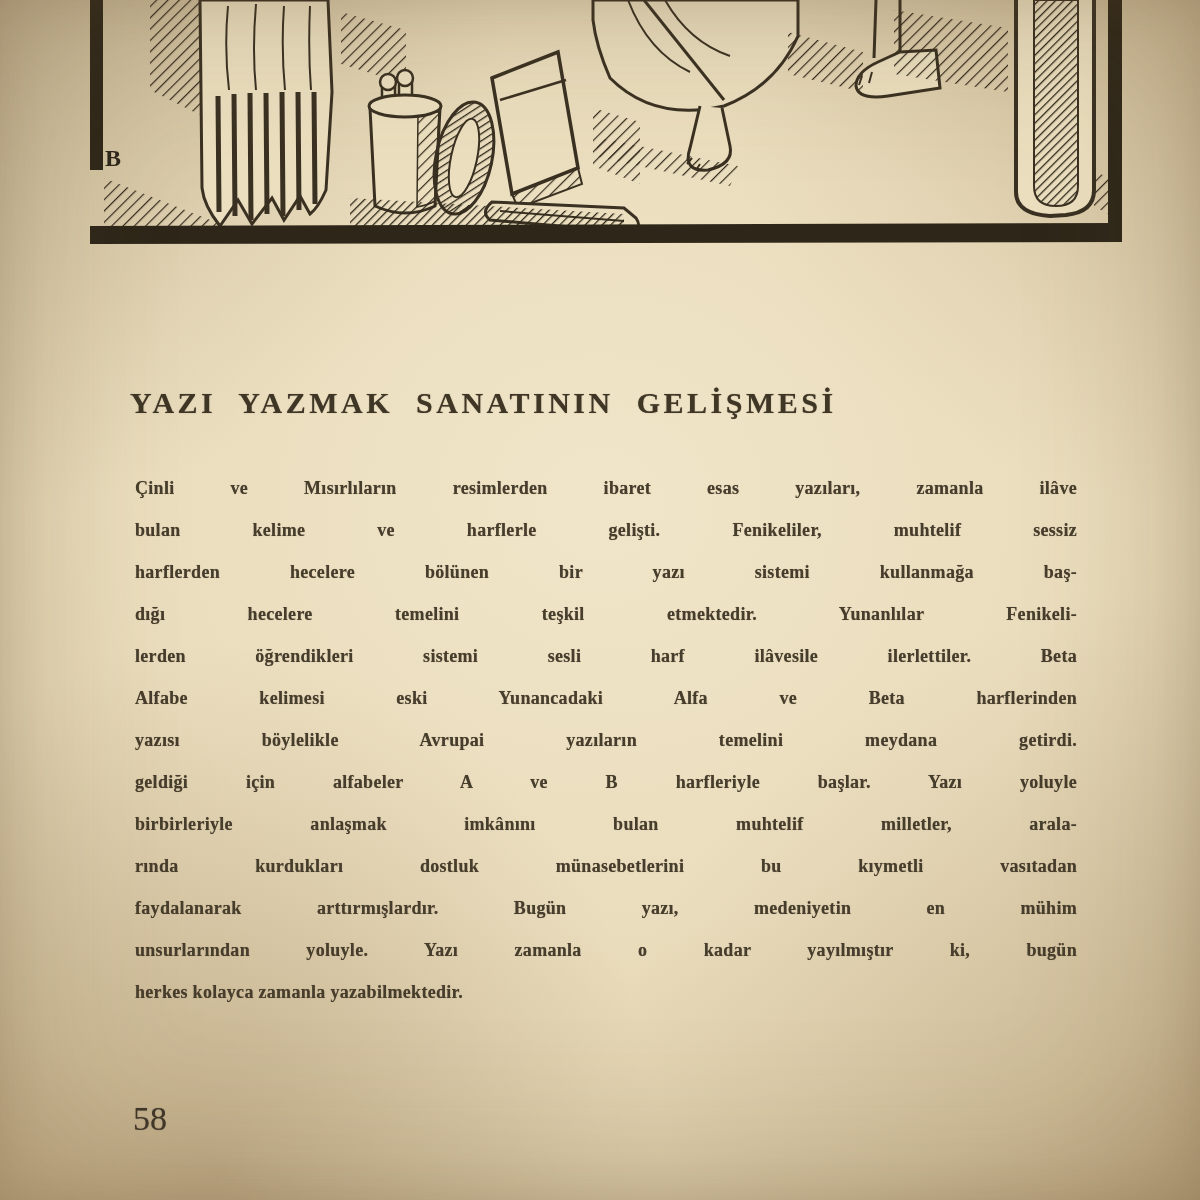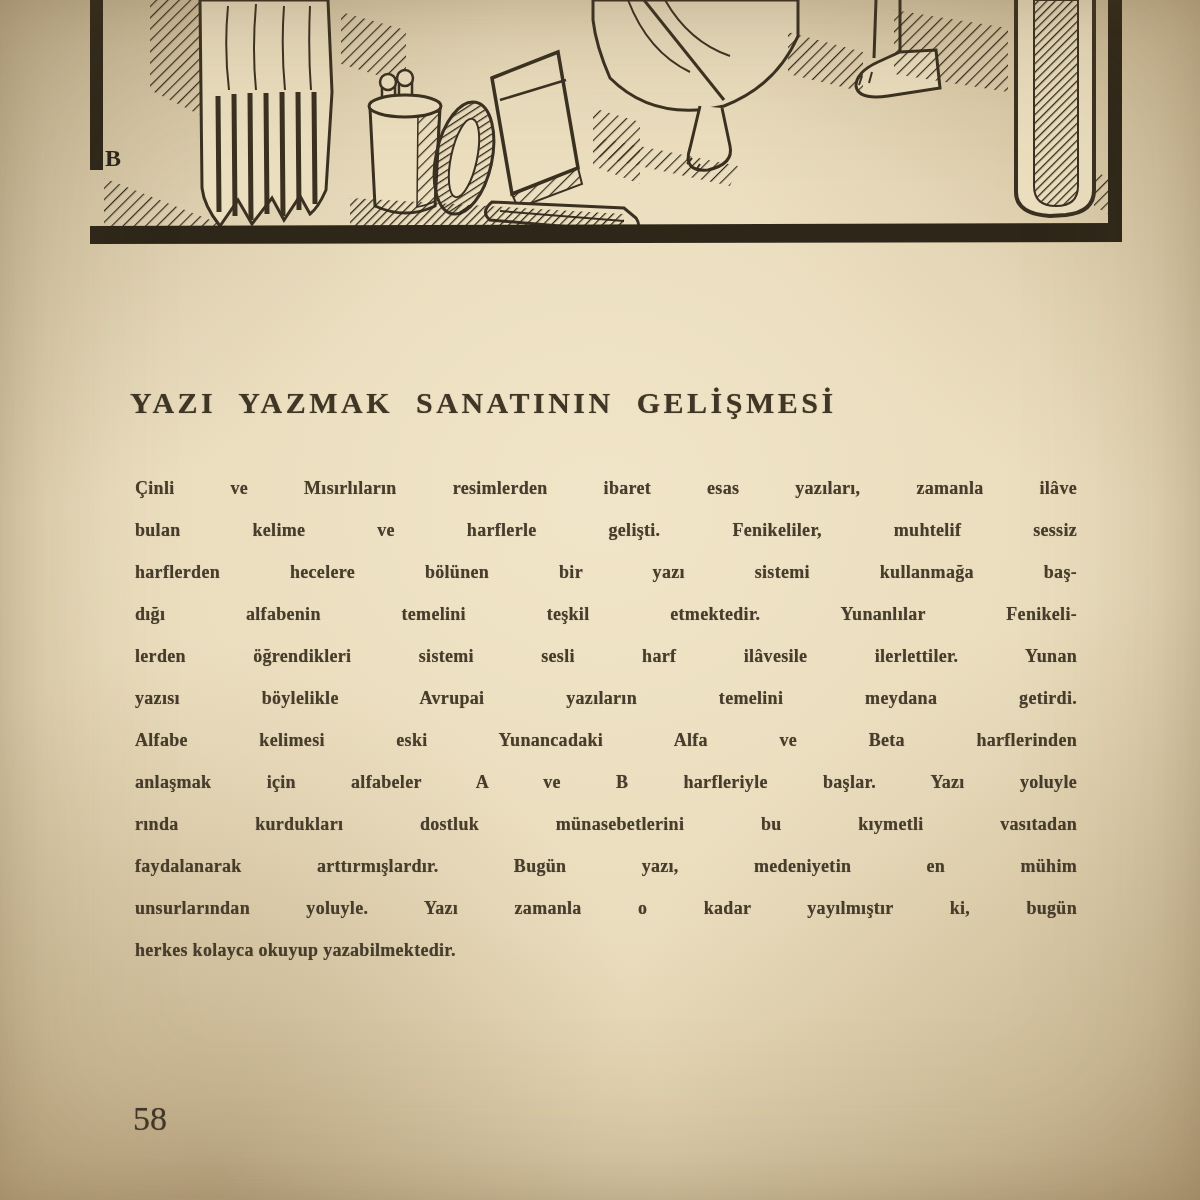--- a/index.html
+++ b/index.html
@@ -120,26 +120,27 @@
     <rect x="1020" y="0" width="14" height="242" fill="#2e2719"></rect>
     <text x="17" y="166" font-size="24" font-weight="bold" fill="#2e2719" font-family="Liberation Serif, DejaVu Serif, serif">B</text>
   </svg>
 
   <div class="title">YAZI YAZMAK SANATININ GELİŞMESİ</div>
 
   <div class="paragraph">
       <div class="pline">Çinli ve Mısırlıların resimlerden ibaret esas yazıları, zamanla ilâve</div>
       <div class="pline">bulan kelime ve harflerle gelişti. Fenikeliler, muhtelif sessiz</div>
       <div class="pline">harflerden hecelere bölünen bir yazı sistemi kullanmağa baş-</div>
-      <div class="pline">dığı alfabenin temelini teşkil etmektedir. Yunanlılar Fenikeli-</div>
-      <div class="pline">lerden öğrendikleri sistemi sesli harf ilâvesile ilerlettiler. Yunan</div>
+      <div class="pline">dığı hecelere temelini teşkil etmektedir. Yunanlılar Fenikeli-</div>
+      <div class="pline">lerden öğrendikleri sistemi sesli harf ilâvesile ilerlettiler. Beta</div>
+      <div class="pline">Alfabe kelimesi eski Yunancadaki Alfa ve Beta harflerinden</div>
       <div class="pline">yazısı böylelikle Avrupai yazıların temelini meydana getirdi.</div>
-      <div class="pline">Alfabe kelimesi eski Yunancadaki Alfa ve Beta harflerinden</div>
-      <div class="pline">anlaşmak için alfabeler A ve B harfleriyle başlar. Yazı yoluyle</div>
+      <div class="pline">geldiği için alfabeler A ve B harfleriyle başlar. Yazı yoluyle</div>
+      <div class="pline">birbirleriyle anlaşmak imkânını bulan muhtelif milletler, arala-</div>
       <div class="pline">rında kurdukları dostluk münasebetlerini bu kıymetli vasıtadan</div>
       <div class="pline">faydalanarak arttırmışlardır. Bugün yazı, medeniyetin en mühim</div>
       <div class="pline">unsurlarından yoluyle. Yazı zamanla o kadar yayılmıştır ki, bugün</div>
-      <div class="pline pline-last">herkes kolayca okuyup yazabilmektedir.</div>
+      <div class="pline pline-last">herkes kolayca zamanla yazabilmektedir.</div>
     </div>
 
   <div class="pagenum">58</div>
 
 </div>
 
 </body></html>

